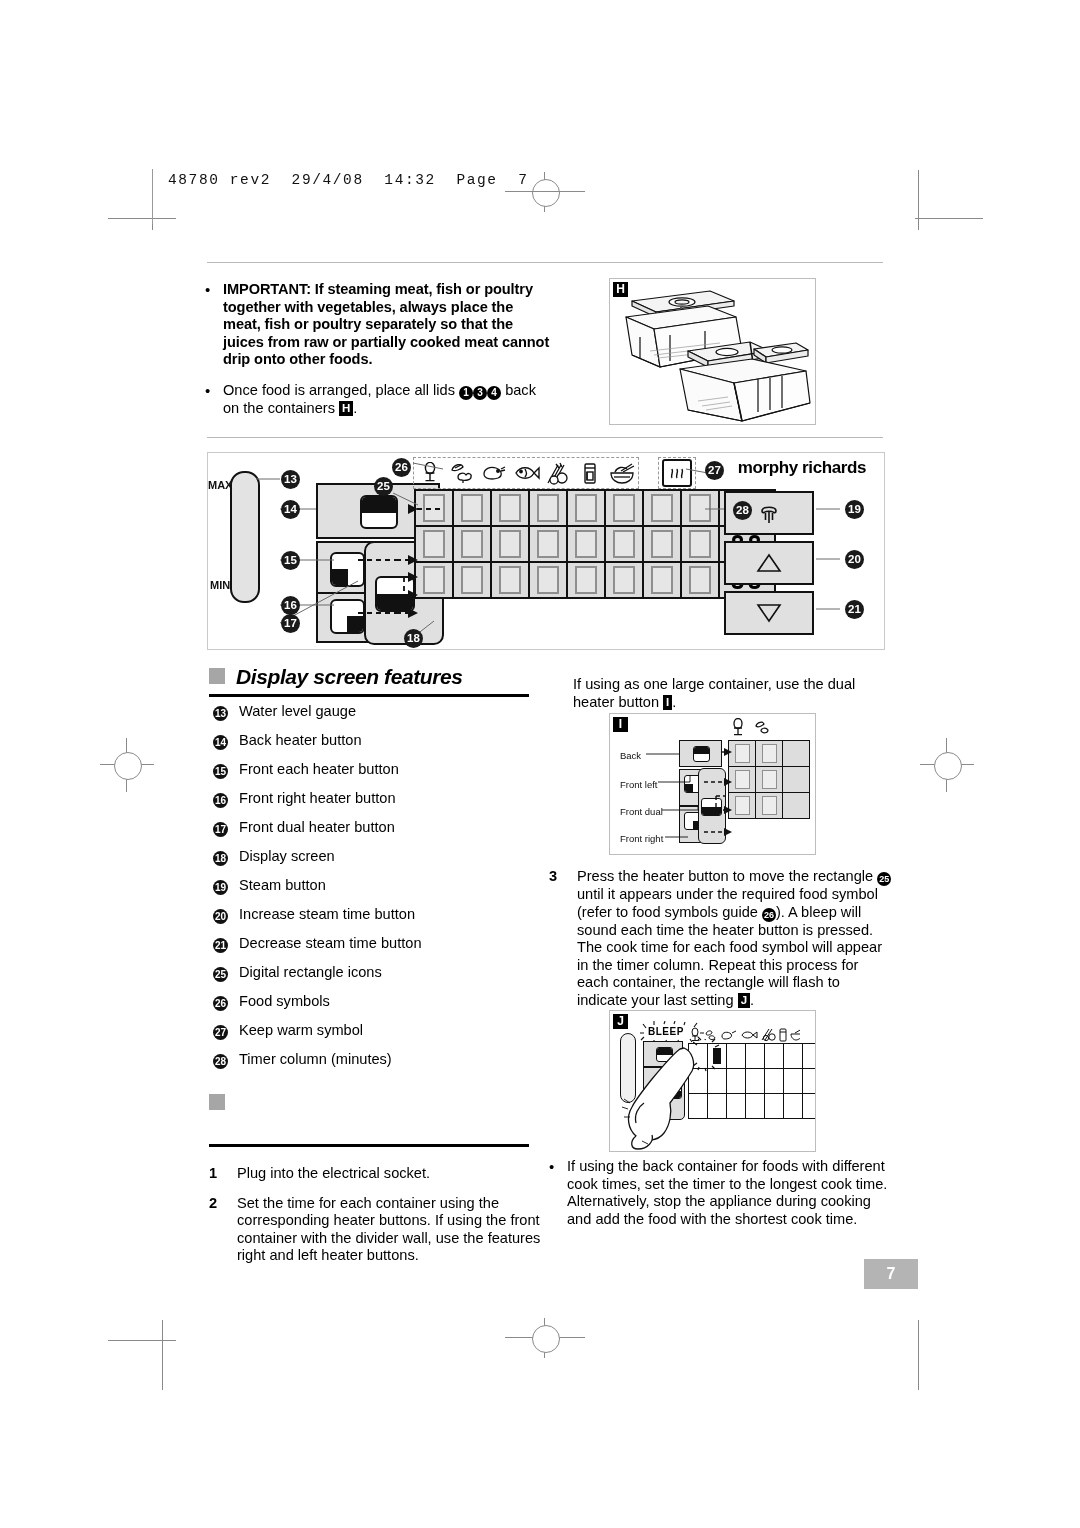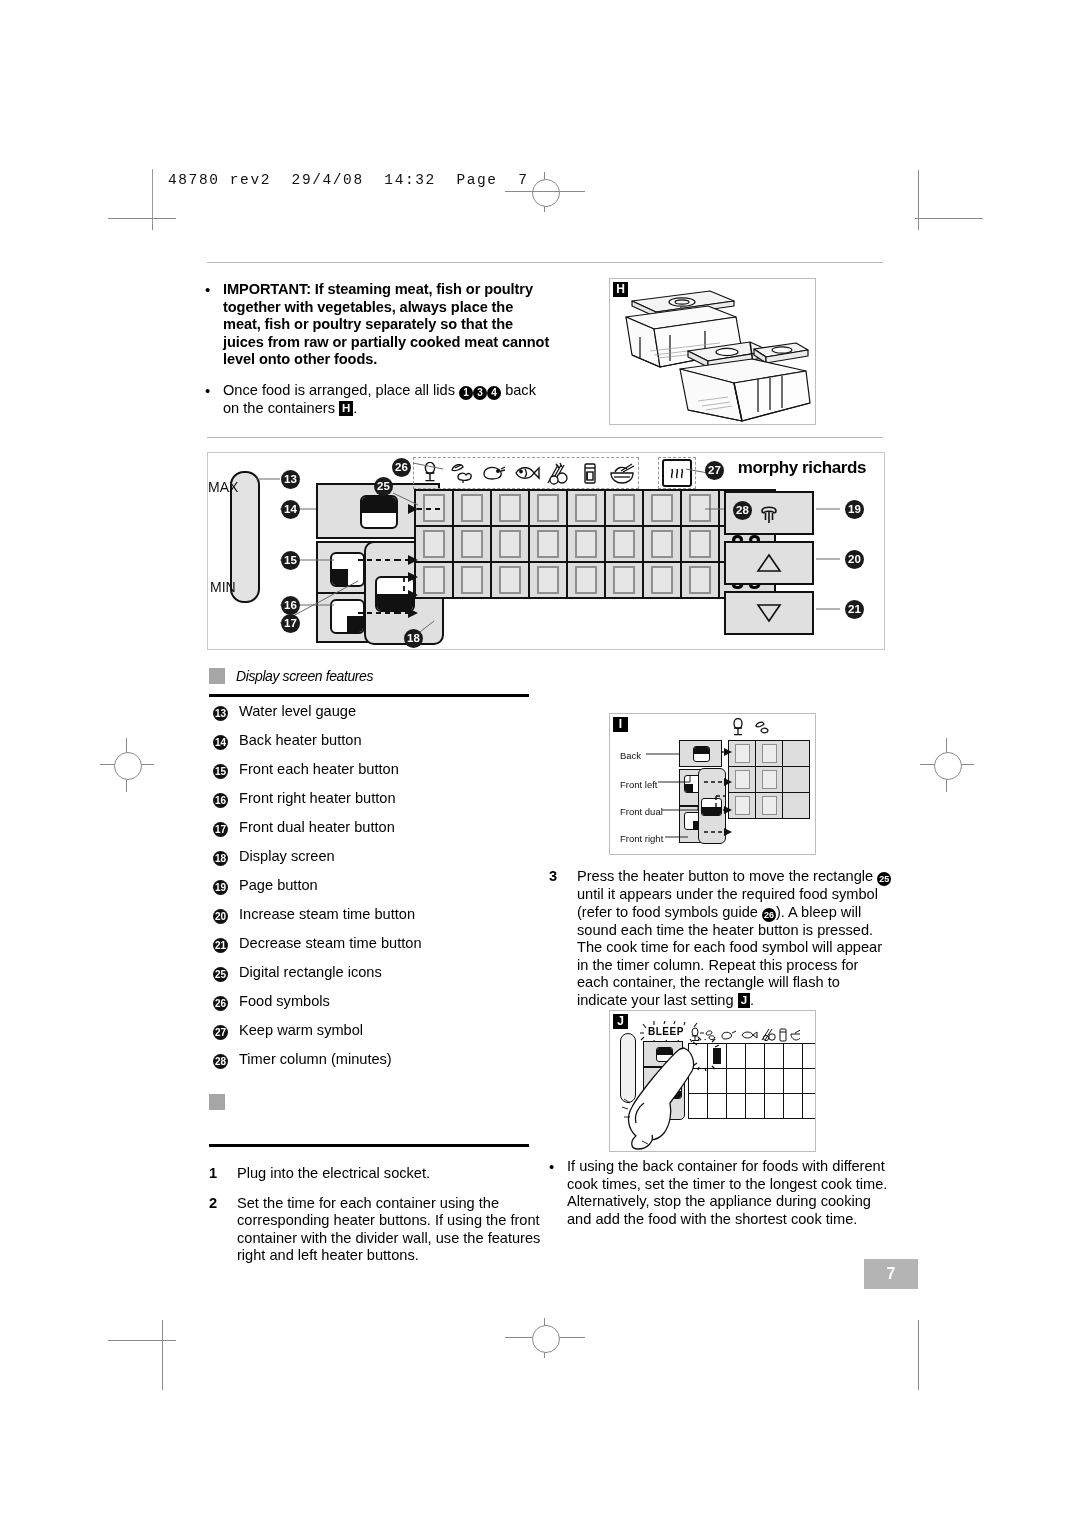--- a/index.html
+++ b/index.html
@@ -49,21 +49,21 @@
   
   .panel{position:absolute;left:207px;top:452px;width:676px;height:196px;
          border:1px solid #c9c9c9;background:#fff;}
 
   .bub{position:absolute;background:#1a1a1a;color:#fff;border-radius:50%;
        width:19px;height:19px;font-size:11.5px;font-weight:bold;text-align:center;
        line-height:19px;z-index:8;font-family:"Liberation Sans",sans-serif;}
 
   .gauge{position:absolute;left:22px;top:18px;width:26px;height:128px;
          border:2.5px solid #111;border-radius:14px;background:#e3e3e3;}
-  .gtxt{position:absolute;font-size:14px;font-weight:normal;color:#111;}
+  .gtxt{position:absolute;font-size:11px;font-weight:bold;color:#111;}
 
   .btn{position:absolute;background:#e0e0e0;border:2px solid #111;}
 
   .sym-strip{position:absolute;left:205px;top:4px;height:30px;
              border:1px dashed #999;display:flex;align-items:center;}
   .sym{width:32px;height:28px;display:flex;align-items:center;justify-content:center;}
   .sym svg{display:block;}
   .warm{position:absolute;left:450px;top:4px;width:36px;height:30px;
          border:1px dashed #999;display:flex;align-items:center;justify-content:center;}
   .warmbox{width:26px;height:24px;border:2px solid #111;border-radius:3px;
@@ -82,21 +82,21 @@
          justify-content:center;gap:2px;}
   .tcell:last-child{border-bottom:none;}
 
   .brand{position:absolute;right:14px;top:6px;font-size:17px;font-weight:bold;
          letter-spacing:-0.4px;font-family:"Liberation Sans",sans-serif;}
 
   .rbtn{position:absolute;right:70px;width:86px;height:40px;background:#e0e0e0;
         border:2px solid #111;display:flex;align-items:center;justify-content:center;}
 
   
-  .h2{position:absolute;font-size:14px;font-style:italic;font-weight:normal;
+  .h2{position:absolute;font-size:21px;font-style:italic;font-weight:bold;
       letter-spacing:-0.4px;line-height:23px;}
   .h2sq{position:absolute;width:16px;height:16px;background:#a6a6a6;}
   .h2rule{position:absolute;background:#000;height:2.5px;}
 
   
   .flist{position:absolute;left:213px;top:703px;width:330px;}
   .f-row{display:flex;align-items:flex-start;height:29px;}
   .f-num{flex:0 0 26px;}
   .f-num span{display:inline-block;background:#111;color:#fff;border-radius:50%;
        width:15px;height:15px;font-size:10px;font-weight:bold;text-align:center;
@@ -166,21 +166,21 @@
 <div class="slugline" style="left:152px;top:169px;width:1px;height:55px;background:#9a9a9a;"></div>
 
 <div class="page">
 
   <div class="rule" style="left:207px;top:262px;width:676px;"></div>
   <div class="rule" style="left:207px;top:437px;width:676px;"></div>
 
   <div class="bullets">
     <div class="b-row">
       <div class="b-dot">•</div>
-      <div class="b-txt bold">IMPORTANT: If steaming meat, fish or poultry together with vegetables, always place the meat, fish or poultry separately so that the juices from raw or partially cooked meat cannot level onto other foods.</div>
+      <div class="b-txt bold">IMPORTANT: If steaming meat, fish or poultry together with vegetables, always place the meat, fish or poultry separately so that the juices from raw or partially cooked meat cannot drip onto other foods.</div>
     </div>
     <div class="b-row" style="margin-top:6px;">
       <div class="b-dot">•</div>
       <div class="b-txt"><span>Once food is arranged, place all lids </span><span class="cnum">1</span><span class="cnum">3</span><span class="cnum">4</span><span> back on the containers </span><span class="marker">H</span><span>.</span></div>
     </div>
   </div>
 
   <div class="figH">
     <div class="figtag">H</div>
     <svg width="203" height="143" viewBox="0 0 203 143">
@@ -531,21 +531,21 @@
     <div class="f-row">
         <div class="f-num"><span>17</span></div>
         <div class="f-lbl">Front dual heater button</div>
       </div>
     <div class="f-row">
         <div class="f-num"><span>18</span></div>
         <div class="f-lbl">Display screen</div>
       </div>
     <div class="f-row">
         <div class="f-num"><span>19</span></div>
-        <div class="f-lbl">Page button</div>
+        <div class="f-lbl">Steam button</div>
       </div>
     <div class="f-row">
         <div class="f-num"><span>20</span></div>
         <div class="f-lbl">Increase steam time button</div>
       </div>
     <div class="f-row">
         <div class="f-num"><span>21</span></div>
         <div class="f-lbl">Decrease steam time button</div>
       </div>
     <div class="f-row">
@@ -573,20 +573,21 @@
     <div class="s-row">
       <div class="s-num">1</div>
       <div class="s-txt">Plug into the electrical socket.</div>
     </div>
     <div class="s-row">
       <div class="s-num">2</div>
       <div class="s-txt">Set the time for each container using the corresponding heater buttons. If using the front container with the divider wall, use the features right and left heater buttons.</div>
     </div>
   </div>
 
+  <div class="rcol"><span>If using as one large container, use the dual heater button </span><span class="marker">I</span><span>.</span></div>
 
   <div class="figI">
     <div class="figtag">I</div>
     <div class="ilbl" style="left:10px;top:36px;">Back</div>
     <div class="ilbl" style="left:10px;top:65px;">Front left</div>
     <div class="ilbl" style="left:10px;top:92px;">Front dual</div>
     <div class="ilbl" style="left:10px;top:119px;">Front right</div>
 
     <div style="position:absolute;left:69px;top:26px;width:41px;height:25px;background:#dedede;border:1.6px solid #111;">
       <div style="position:absolute;left:13px;top:5px;width:15px;height:14px;border:1.6px solid #111;border-radius:3px;background:#fff;overflow:hidden;">

